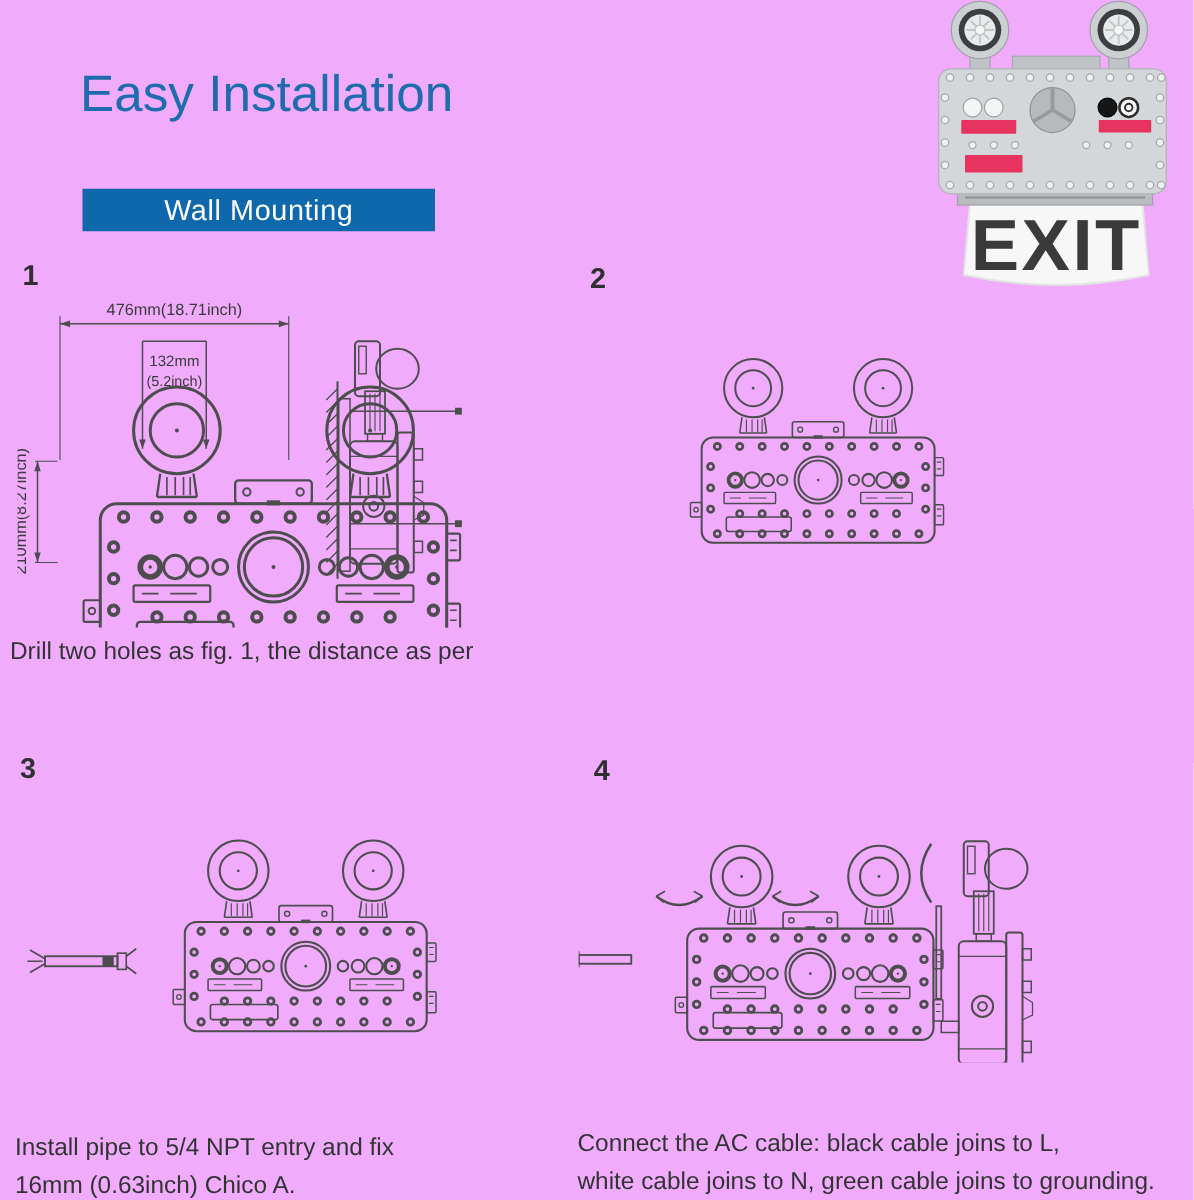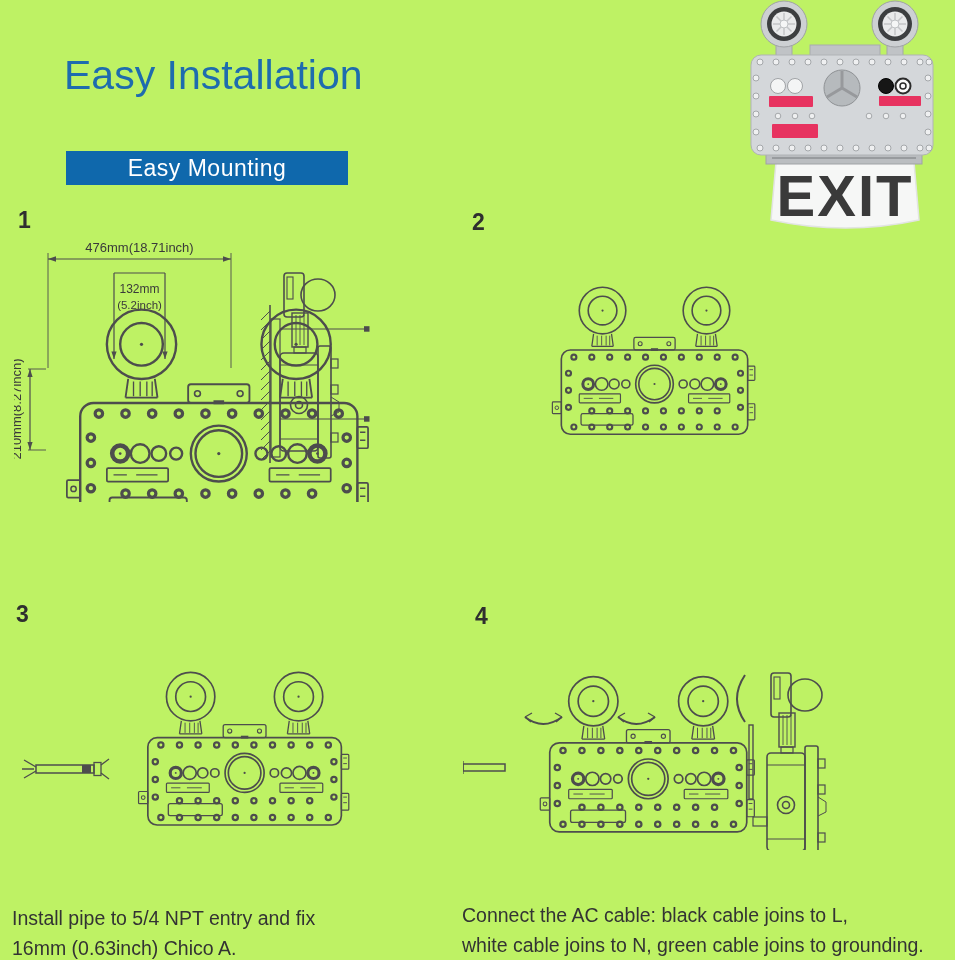--- a/index.html
+++ b/index.html
@@ -1,18 +1,18 @@
 <!DOCTYPE html>
 <html><head>
 <meta charset="utf-8">
 <style>
   * { margin:0; padding:0; box-sizing:border-box; }
   html,body { background:#ffffff; }
   .page {
-    position:relative; width:955px; height:960px; background:#bef264;
+    position:relative; width:955px; height:960px; background:#f0abfc;
     font-family:"Liberation Sans", sans-serif; overflow:hidden;
   }
   .page-title {
     position:absolute; left:64px; top:52px;
     font-size:41px; font-weight:500; letter-spacing:0px;
     color:#1e6cae;
   }
   .section-banner {
     position:absolute; left:66px; top:151px; width:282px; height:34px;
     background:#0f68ac; display:flex; align-items:center; justify-content:center;
@@ -117,21 +117,21 @@
           <circle cx="11" cy="142.5" r="2" stroke-width="1.1"></circle>
         <rect x="224" y="96" width="8" height="16" rx="1" stroke-width="1.3"></rect>
         <rect x="224" y="138" width="8" height="18" rx="1" stroke-width="1.3"></rect>
         <path d="M226 100 h4 M226 106 h4 M226 142 h4 M226 148 h4" stroke-width="1"></path>
       </g>
     </symbol>
   </svg>
 
   <h1 class="page-title">Easy Installation</h1>
   <div class="section-banner">
-    <span>Easy Mounting</span>
+    <span>Wall Mounting</span>
   </div>
 
   <svg class="diagram" style="left:738px; top:0px;" width="215" height="232" viewBox="0 0 215 232">
 
     <path d="M38 162 L176 162 L181 220 Q108 236 33 220 Z" fill="#f6f7f6" stroke="#e2e4e3" stroke-width="1.5"></path>
     <text x="107" y="216" text-anchor="middle" font-size="58" font-weight="700" letter-spacing="2" fill="#c7cac8">EXIT</text>
 
     <rect x="28" y="153" width="156" height="11" fill="#babdc0" stroke="#9fa2a5"></rect>
     <path d="M34 158 h144" stroke="#8d9093" stroke-width="1.5" fill="none"></path>
 
@@ -266,20 +266,21 @@
           <line x1="24" y1="152" x2="110" y2="152" stroke-width="1.2"></line>
           <rect x="108" y="149.2" width="5.5" height="5.5" fill="#4d4d4d" stroke="none"></rect>
         </g>
         <rect x="75" y="92" width="7" height="9" stroke-width="1.2"></rect>
         <rect x="75" y="118" width="7" height="9" stroke-width="1.2"></rect>
         <rect x="75" y="166" width="7" height="9" stroke-width="1.2"></rect>
         <path d="M75 130 l8 5 v10 l-8 4" stroke-width="1"></path>
       </g>
     </svg>
     <div class="step-text" style="left:0px; top:301px; width:445px;">
+      <span>Drill two holes as fig. 1, the distance as per</span>
     </div>
   </div>
 
   <div class="step" style="left:455px; top:205px; width:500px; height:365px;">
     <div class="step-number" style="left:17px; top:4px;">2</div>
     <svg class="diagram" style="left:92px; top:75px;" width="215" height="157" viewBox="0 0 240 175">
       <use href="#frontview"></use>
     </svg>
   </div>
 

